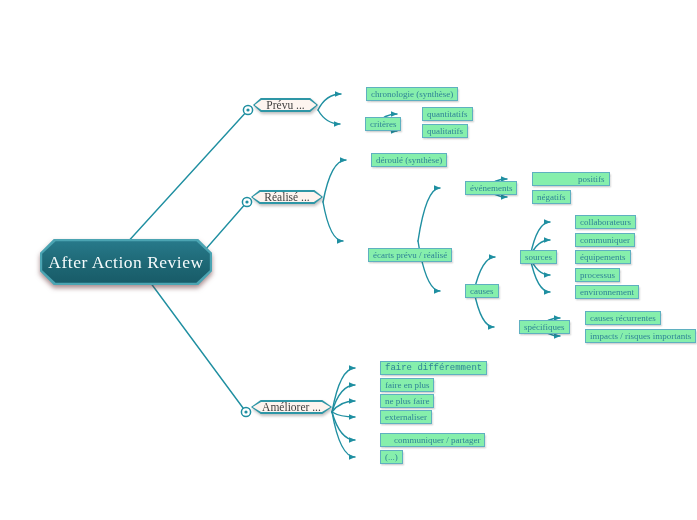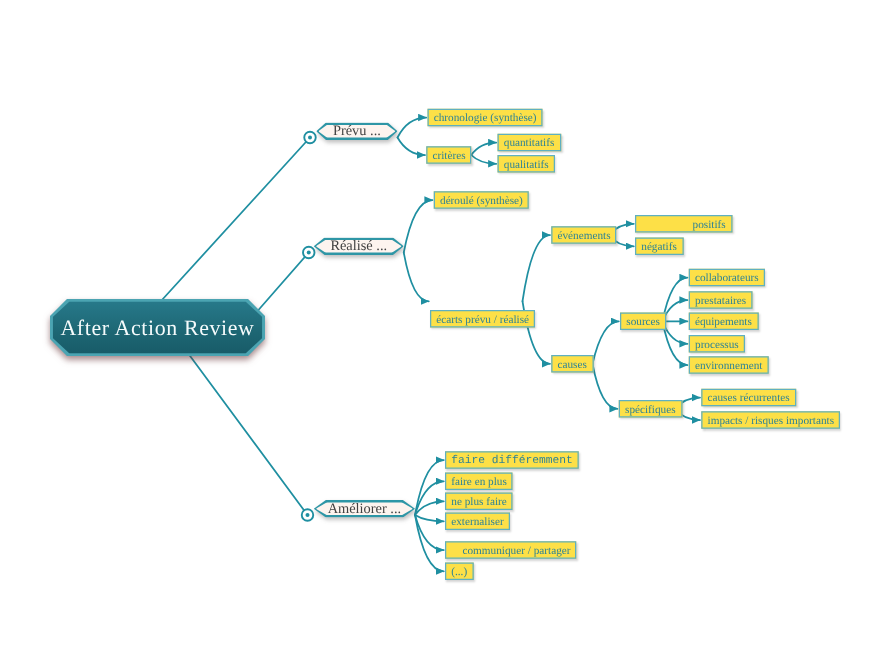--- a/index.html
+++ b/index.html
@@ -4,23 +4,23 @@
 <style>
   html,body{margin:0;padding:0;background:#ffffff;}
   .canvas{position:relative;width:697px;height:520px;background:#ffffff;overflow:hidden;
           font-family:"Liberation Serif","DejaVu Serif",serif;}
   svg.wires{position:absolute;left:0;top:0;width:697px;height:520px;}
 
   
   .node{position:absolute;box-sizing:border-box;display:flex;align-items:center;justify-content:center;cursor:default;}
 
   
-  .item{height:14px;padding:0 4px;background:#fde047;border:1.6px solid #5fb0c0;
+  .item{height:14px;padding:0 4px;background:#86efac;border:1.6px solid #5fb0c0;
         color:#2f8396;font-size:9px;line-height:12px;white-space:nowrap;
-        box-shadow:1px 1.5px 1.5px rgba(60,60,60,0.22);}
+        box-shadow:1px 1.5px 1.5px rgba(60,60,60,0.22);margin-left:24px;}
 
   
   .topic{height:14px;filter:drop-shadow(1px 2px 1.5px rgba(70,70,70,0.35));}
   .topic .shape-outer{position:absolute;inset:0;background:#2e96a6;
         clip-path:polygon(0% 50%,12% 0%,88% 0%,100% 50%,88% 100%,12% 100%);}
   .topic .shape-inner{position:absolute;inset:1.6px;background:#fdf4ef;
         clip-path:polygon(0% 50%,12% 0%,88% 0%,100% 50%,88% 100%,12% 100%);}
   .topic .label{position:relative;color:#414141;font-size:11.5px;white-space:nowrap;}
 
   
@@ -115,21 +115,21 @@
   <div class="node item" style="left:398px;top:124px;">qualitatifs</div>
 
   <div class="node item" style="left:347px;top:153px;">déroulé (synthèse)</div>
   <div class="node item" style="left:344px;top:248px;">écarts prévu / réalisé</div>
   <div class="node item" style="left:441px;top:181px;">événements</div>
   <div class="node item" style="left:508px;top:172px;padding-left:45px;">positifs</div>
   <div class="node item" style="left:508px;top:190px;">négatifs</div>
   <div class="node item" style="left:441px;top:284px;">causes</div>
   <div class="node item" style="left:496px;top:250px;">sources</div>
   <div class="node item" style="left:551px;top:215px;">collaborateurs</div>
-  <div class="node item" style="left:551px;top:233px;">prestataires</div>
+  <div class="node item" style="left:551px;top:233px;">communiquer</div>
   <div class="node item" style="left:551px;top:250px;">équipements</div>
   <div class="node item" style="left:551px;top:268px;">processus</div>
   <div class="node item" style="left:551px;top:285px;">environnement</div>
   <div class="node item" style="left:495px;top:320px;">spécifiques</div>
   <div class="node item" style="left:561px;top:311px;">causes récurrentes</div>
   <div class="node item" style="left:561px;top:329px;">impacts / risques importants</div>
 
   <div class="node item" style="left:356px;top:361px;font-family:Liberation Mono, monospace;">faire différemment</div>
   <div class="node item" style="left:356px;top:378px;">faire en plus</div>
   <div class="node item" style="left:356px;top:394px;">ne plus faire</div>

